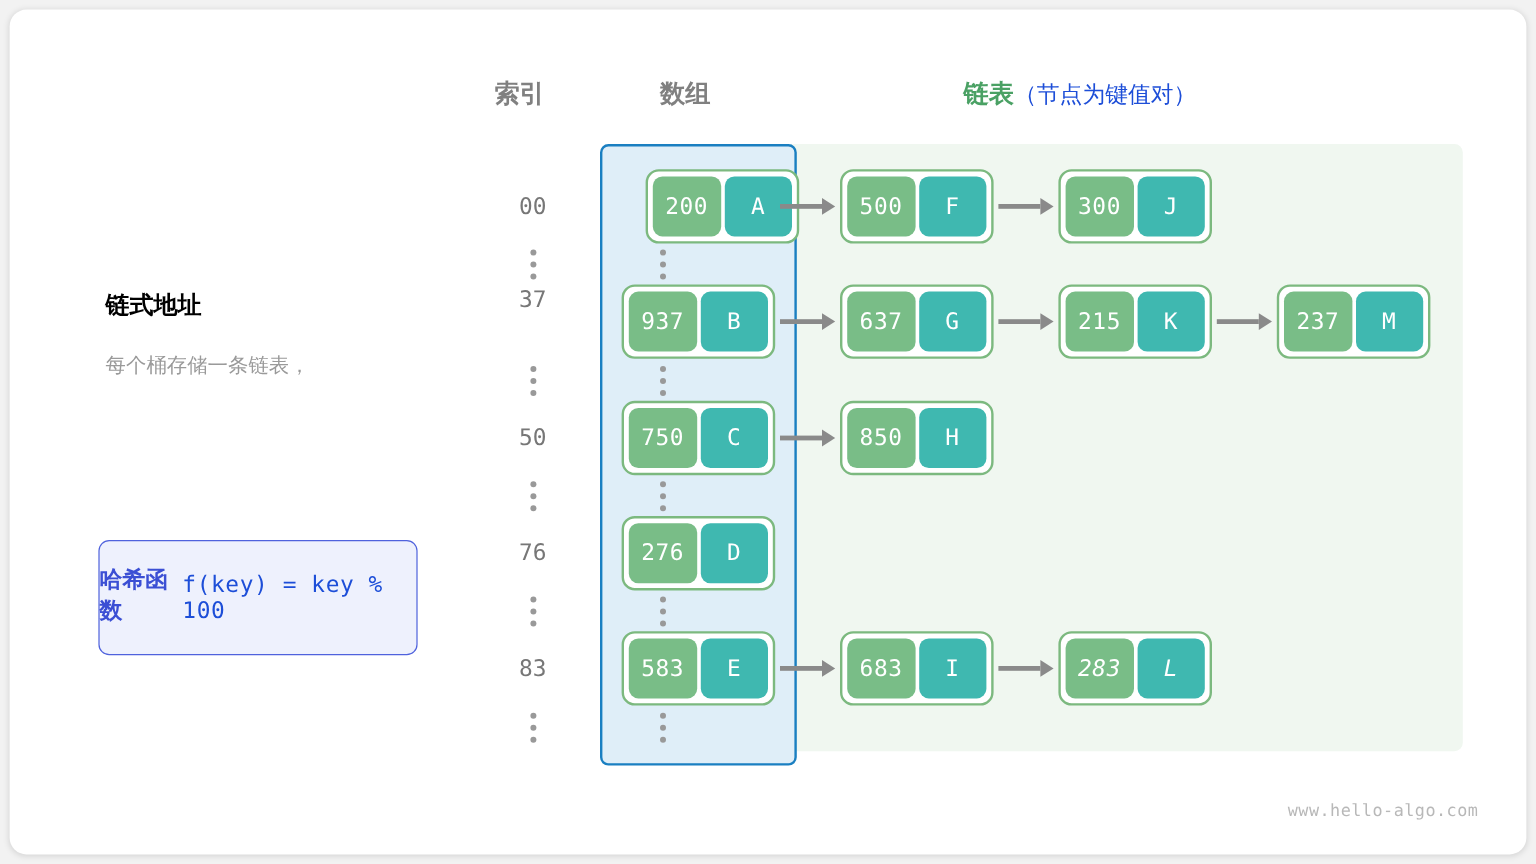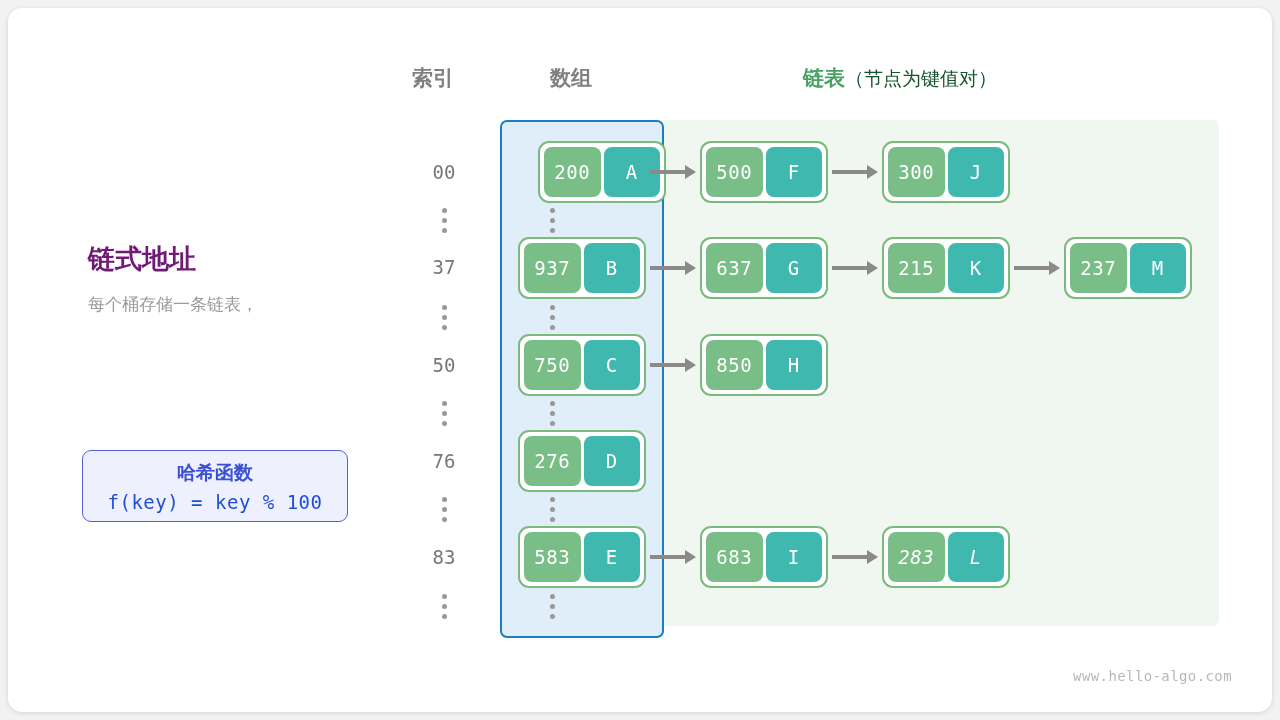--- a/index.html
+++ b/index.html
@@ -41,56 +41,56 @@
     color: #808080;
     white-space: nowrap;
     font-family: "Liberation Sans", "DejaVu Sans", sans-serif;
   }
   #hdr-index { left: 404px; top: 56px; }
   #hdr-array { left: 542px; top: 56px; }
   #hdr-list  { left: 795px; top: 56px; color: #4aa164; }
   #hdr-list-note {
     font-weight: normal;
     font-size: 19px;
-    color: #14532d;
+    color: #1d4ed8;
   }
 
   
   #left-title {
     position: absolute;
     left: 80px;
     top: 233px;
-    font-size: 27px;
+    font-size: 20px;
     font-weight: bold;
-    color: #701a75;
+    color: #000000;
     white-space: nowrap;
   }
   #left-desc {
     position: absolute;
     left: 80px;
     top: 282px;
     font-size: 17px;
     line-height: 30px;
     color: #9a9a9a;
     white-space: nowrap;
   }
 
   
   #hash-box {
     position: absolute;
     left: 74px;
     top: 442px;
     width: 266px;
-    height: 72px;
+    height: 96px;
     box-sizing: border-box;
     background: #eef1fd;
     border: 1.6px solid #4f62dd;
     border-radius: 9px;
     display: flex;
-    flex-direction: column;
+    flex-direction: row;
     align-items: center;
     justify-content: center;
   }
   #hash-title {
     font-size: 19px;
     font-weight: bold;
     color: #3b4fd4;
     margin-bottom: 5px;
   }
   #hash-formula {
@@ -259,21 +259,21 @@
         <div class="ellipsis" style="left: 404px; top: 192px;">
           <span></span>
           <span></span>
           <span></span>
         </div>
         <div class="ellipsis" style="left: 512px; top: 192px;">
           <span></span>
           <span></span>
           <span></span>
         </div>
-        <div class="index-label" style="top: 228px;">37</div>
+        <div class="index-label" style="top: 211px;">37</div>
         <div class="node" style="left: 510px; top: 229px; text-align: center;">
           <div class="cell cell-key">937</div>
           <div class="cell cell-val">B</div>
         </div>
         <div class="arrow" style="left: 642px; top: 229px; width: 46px;">
           <div class="arrow-line"></div>
           <div class="arrow-head"></div>
         </div>
         <div class="node" style="left: 692px; top: 229px;">
           <div class="cell cell-key">637</div>

